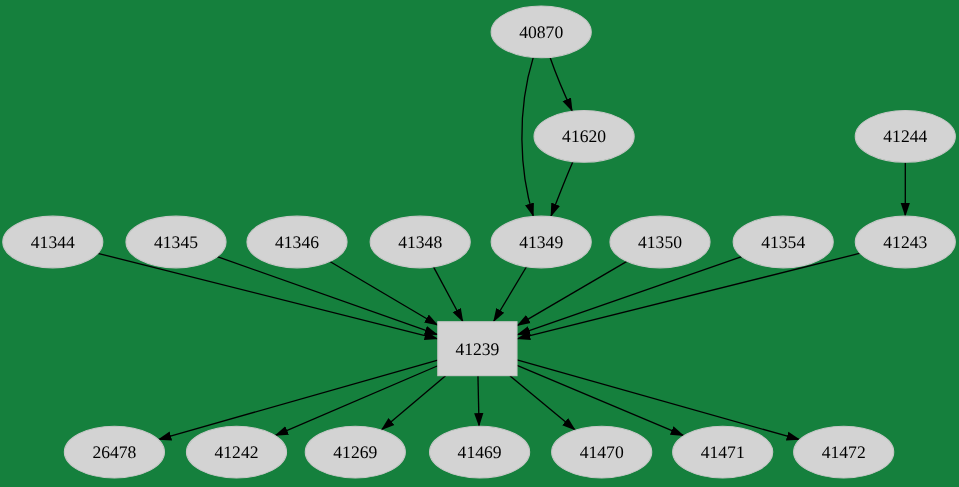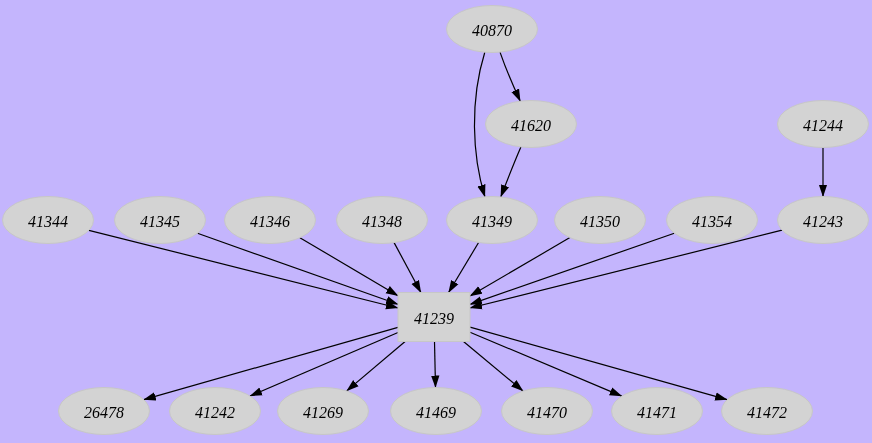--- a/index.html
+++ b/index.html
@@ -3,23 +3,22 @@
 <meta charset="utf-8">
 <style>
   html, body {
     margin: 0;
     padding: 0;
     background: #ffffff;
   }
   .graph-wrap {
     width: 872px;
     height: 443px;
-    background: #c4b5fd;
+    background: #15803d;
     overflow: hidden;
-    font-style: italic;
   }
   svg text {
     font-family: "Liberation Serif", "DejaVu Serif", serif;
     font-size: 16px;
     fill: #000000;
   }
   .edge {
     fill: none;
   }
 </style>

